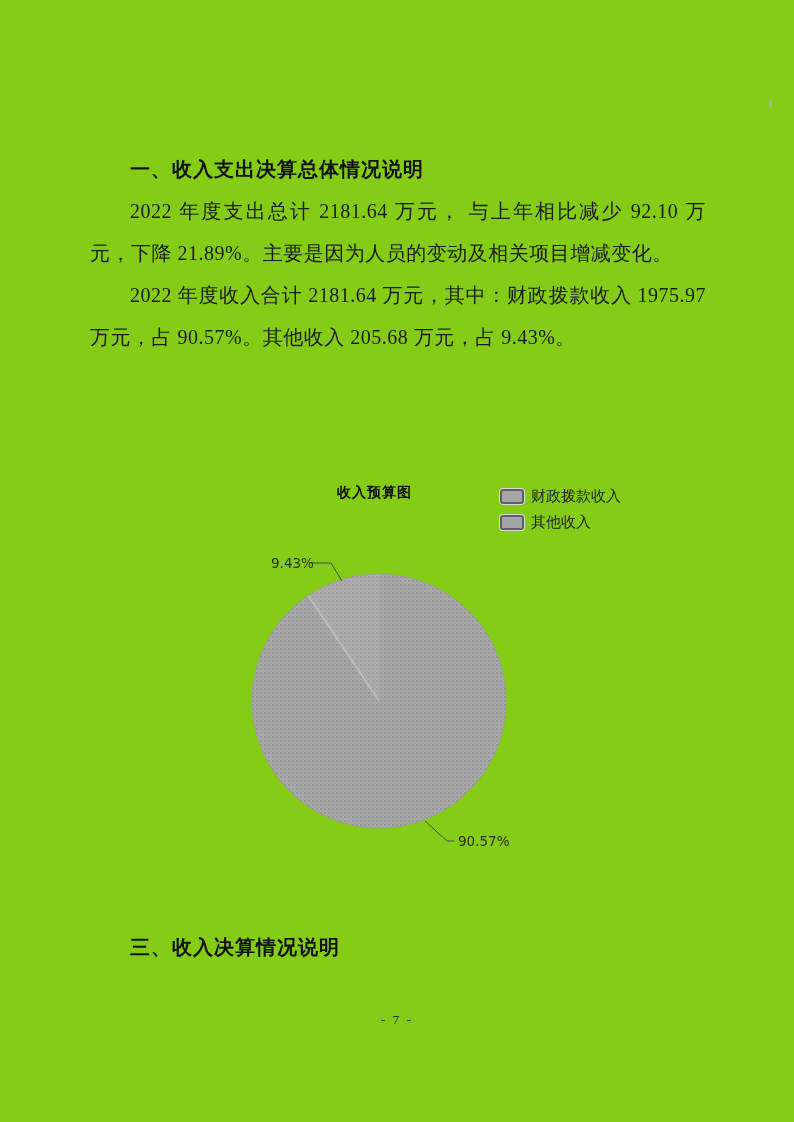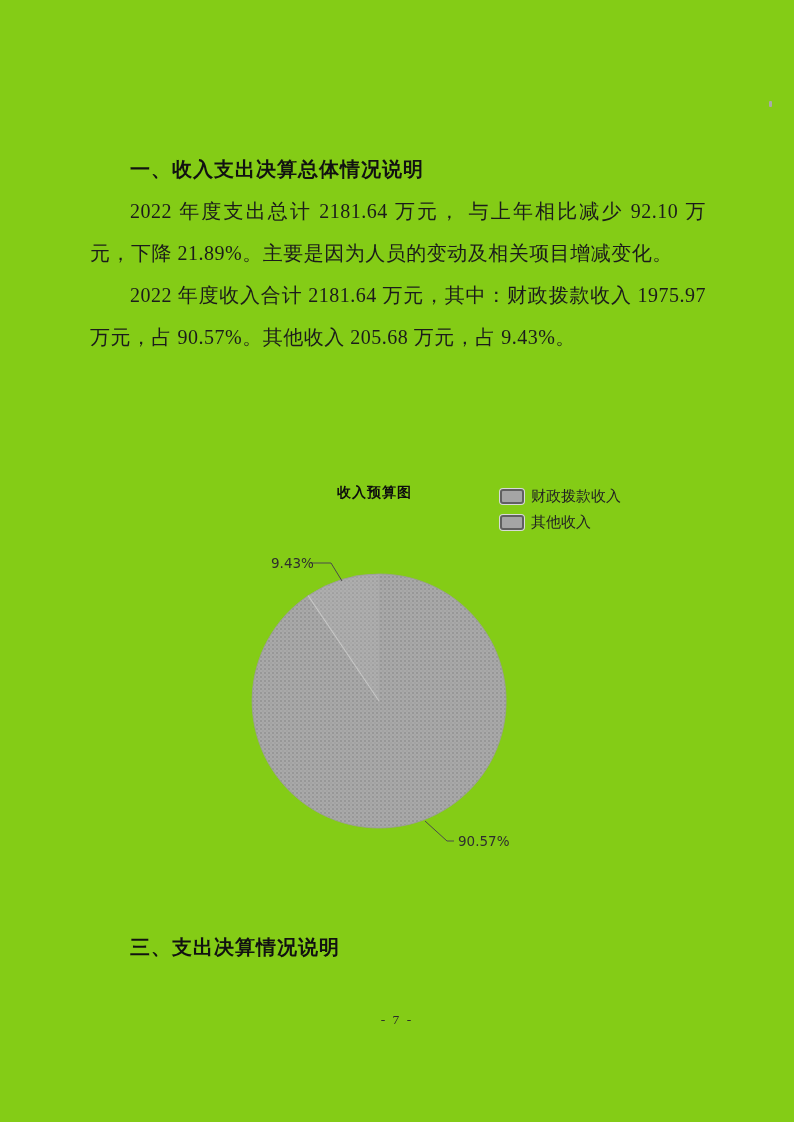--- a/index.html
+++ b/index.html
@@ -128,20 +128,20 @@
     <line x1="379" y1="701" x2="379" y2="574" stroke="#bdbdbd" stroke-width="0.8" opacity="0.6"></line>
 
     <polyline points="311,563 331,563 342,581" fill="none" stroke-width="1" stroke="#4a4a4a"></polyline>
     <text class="pct-label" x="271" y="568">9.43%</text>
 
     <polyline points="425,821 447,841 454,841" fill="none" stroke="#4a4a4a" stroke-width="1"></polyline>
     <text class="pct-label" x="458" y="846">90.57%</text>
   </svg>
 
   <div class="text-block text-bottom">
-    <h2 class="sec-heading">三、支出决算情况说明</h2>
+    <h2 class="sec-heading">三、收入决算情况说明</h2>
   </div>
 
   <div class="footer">- 7 -</div>
 
   <div class="scan-speck"></div>
 
 </div>
 
 </body></html>

